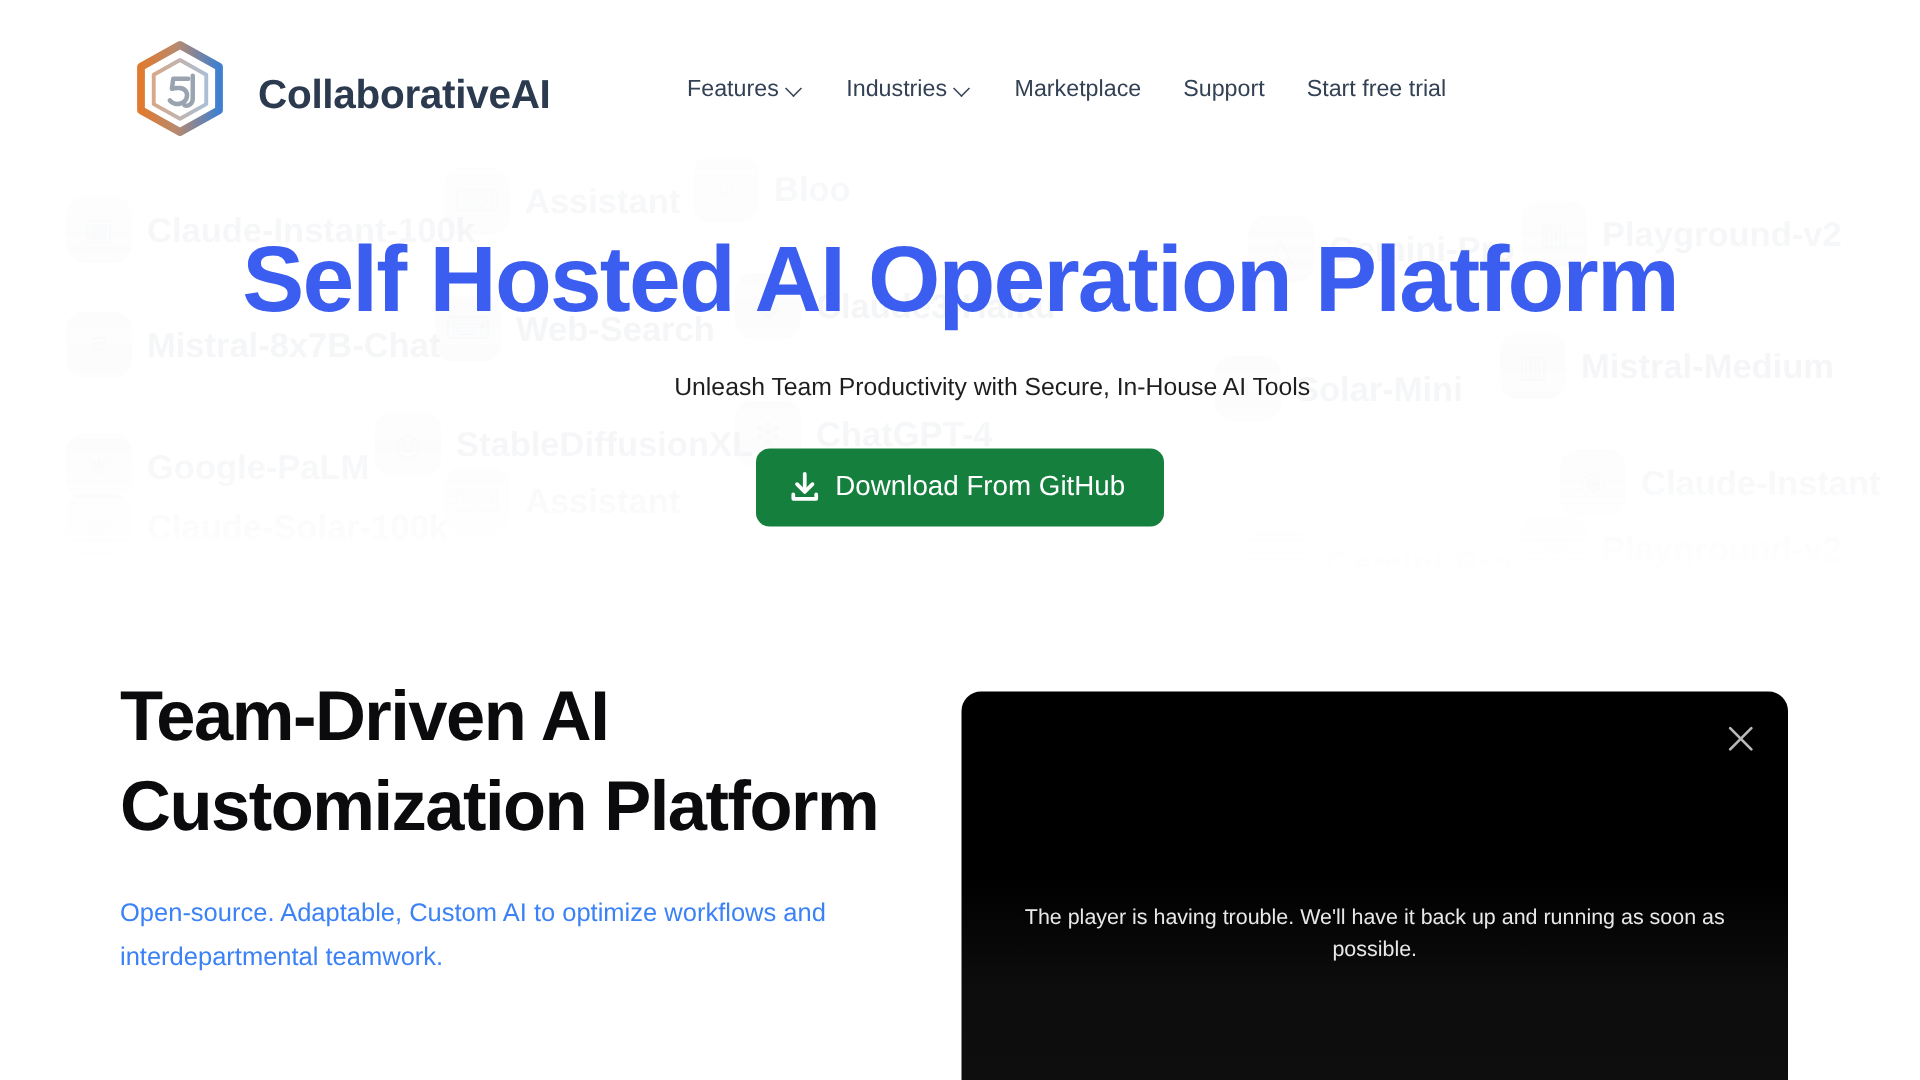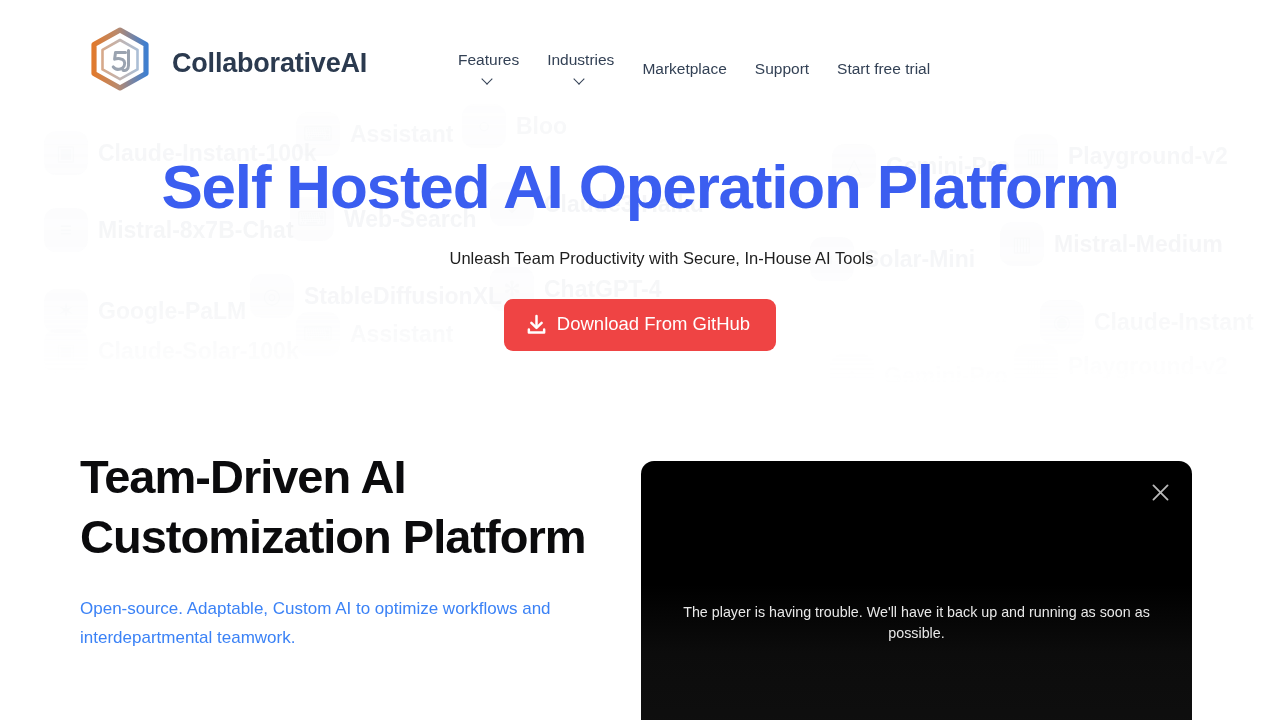--- a/index.html
+++ b/index.html
@@ -58,21 +58,20 @@
   .nav-item {
     display: inline-flex;
     align-items: center;
     gap: 6px;
     font-size: 15.5px;
     color: #334155;
     padding: 4px 14px;
     cursor: pointer;
     white-space: nowrap;
     font-weight: 400;
-    flex-direction: column;
   }
   .nav-item:first-child { padding-left: 8px; }
   .chev {
     display: inline-block;
     width: 11px;
     height: 11px;
     position: relative;
     top: -1px;
   }
   .chev::before {
@@ -147,21 +146,21 @@
   }
   .cta-wrap {
     margin-top: 31px;
     display: flex;
     justify-content: center;
   }
   .cta-btn {
     display: inline-flex;
     align-items: center;
     gap: 10px;
-    background: #ef4444;
+    background: #15803d;
     color: #ffffff;
     border: none;
     border-radius: 9px;
     padding: 15px 26px 16px 22px;
     font-size: 18.5px;
     font-weight: 500;
     font-family: "Liberation Sans", sans-serif;
     cursor: pointer;
     line-height: 1;
   }

